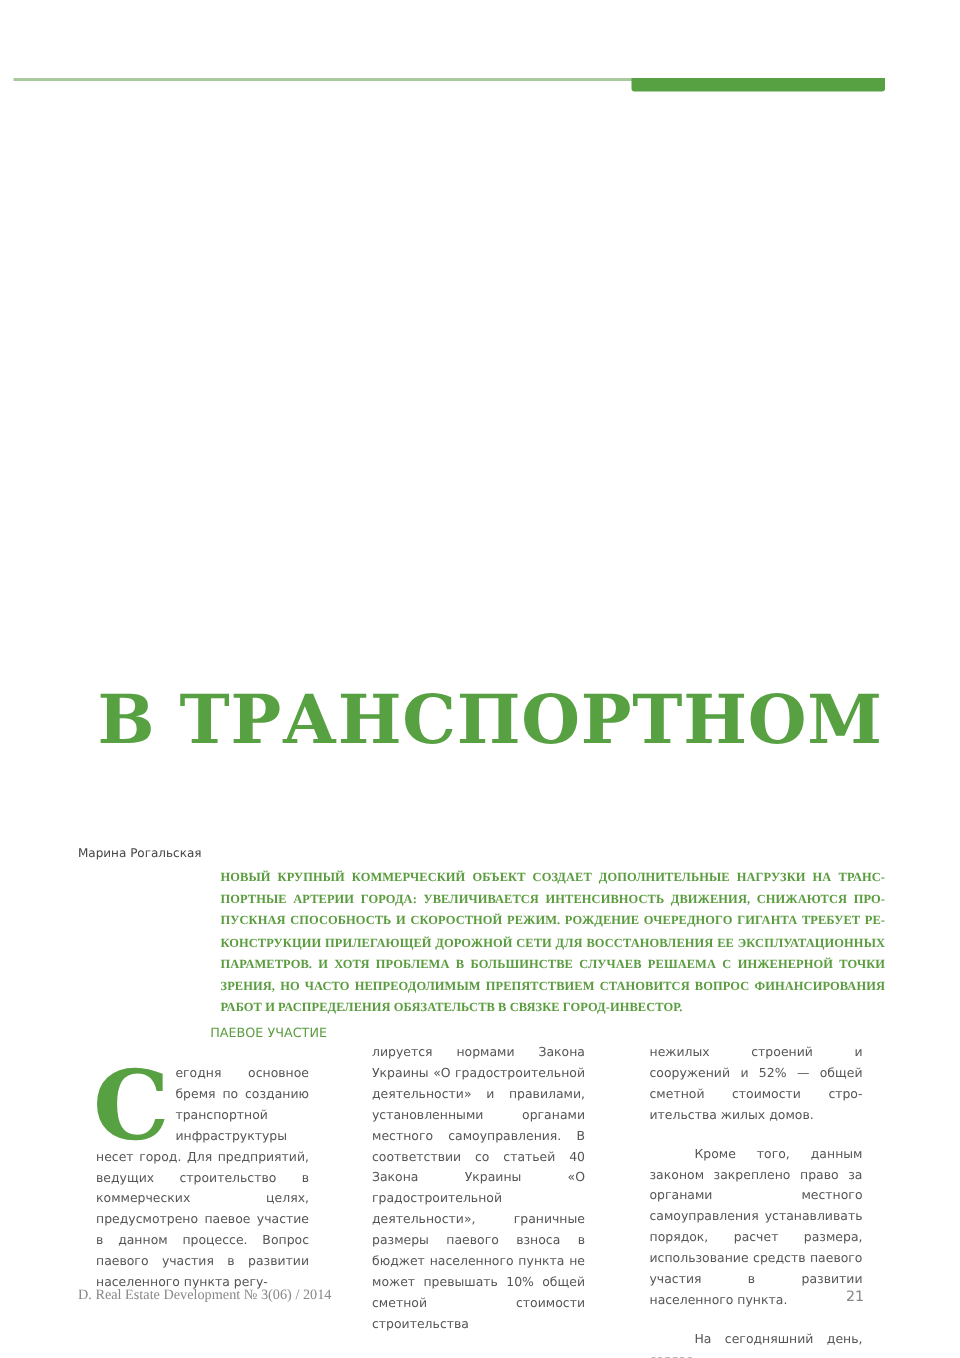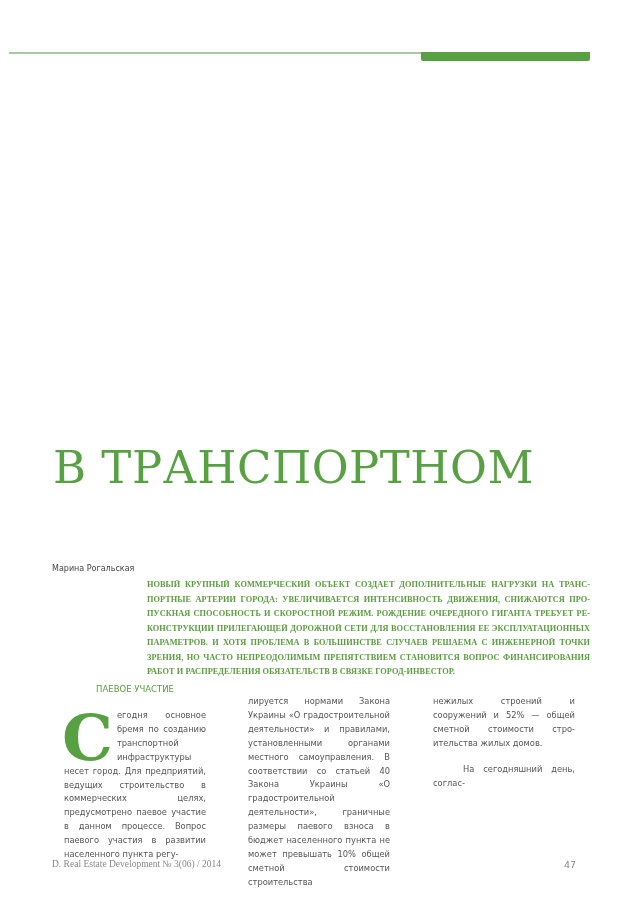--- a/index.html
+++ b/index.html
@@ -9,42 +9,42 @@
   }
   .rule-thin {
     position: absolute; left: 9px; top: 52px; width: 413px; height: 2px; background: #a9c99f;
   }
   .rule-thick {
     position: absolute; left: 421px; top: 52px; width: 169px; height: 9px; background: #57a143;
     border-radius: 0 0 2px 2px;
   }
   .title {
     position: absolute; left: 53px; top: 440px; width: 560px;
-    font-family: "DejaVu Serif", serif; font-weight: normal; color: #57a143;
-    font-size: 45px; line-height: 56px; letter-spacing: 0.5px; margin: 0;
+    font-family: "DejaVu Serif", serif; font-weight: bold; color: #57a143;
+    font-size: 45px; line-height: 56px; letter-spacing: 0.5px; margin: 12px;
   }
   .author {
     position: absolute; left: 52px; top: 564px;
     font-size: 8px; color: #444;
   }
   .lead {
     position: absolute; left: 147px; top: 578px; width: 443px;
     font-size: 8.3px; line-height: 14.5px; color: #5a9c3f; text-align: justify;
     font-weight: bold; letter-spacing: 0.05px; font-family: Liberation Serif, serif;
   }
   .col {
     position: absolute; top: 683px; width: 166px;
     font-size: 8.3px; line-height: 13.9px; color: #555; text-align: justify;
   }
   .col1 { left: 52px; }
   .col2 { left: 236px; }
   .col3 { left: 421px; }
   .section-head {
     color: #5a9c3f; font-size: 8.5px; font-weight: normal; margin: 0 0 10px 0; height: 14px;
-    text-align: center;
+    text-align: right;
   }
   .col p { margin: 12px; }
   .dropcap {
     float: left; font-family: "DejaVu Serif", serif; color: #57a143;
     font-size: 64px; line-height: 50px; height: 50px; margin: 4px 4px 0 -2px; font-weight: bold;
   }
   .indent { text-indent: 30px; }
   .footer-left {
     position: absolute; left: 52px; top: 859px; font-size: 9.5px; color: #888; font-family: Liberation Serif, serif;
   }
@@ -73,17 +73,18 @@
     <span>егодня основное бремя по созданию транспортной инфраструктуры несет город. Для предприятий, ведущих строительство в коммерческих целях, предусмотрено паевое участие в дан­ном процессе. Вопрос паевого участия в развитии населенного пункта регу-</span>
   </p>
 </div>
 
 <div class="col col2">
   <p>лируется нормами Закона Украины «О градостроительной деятельнос­ти» и правилами, установленными органами местного самоуправления. В соответствии со статьей 40 Зако­на Украины «О градостроительной деятельности», граничные размеры паевого взноса в бюджет населенного пункта не может превышать 10% об­щей сметной стоимости строительства</p>
 </div>
 
 <div class="col col3">
   <p>нежилых строений и сооружений и 52% — общей сметной стоимости стро­ительства жилых домов.</p>
+  <p class="indent">Кроме того, данным законом закреплено право за органами местно­го самоуправления устанавливать по­рядок, расчет размера, использование средств паевого участия в развитии населенного пункта.</p>
   <p class="indent">На сегодняшний день, соглас-</p>
 </div>
 
 <div class="footer-left">D. Real Estate Development № 3(06) / 2014</div>
-<div class="footer-right">47</div>
+<div class="footer-right">21</div>
 
 </body></html>

